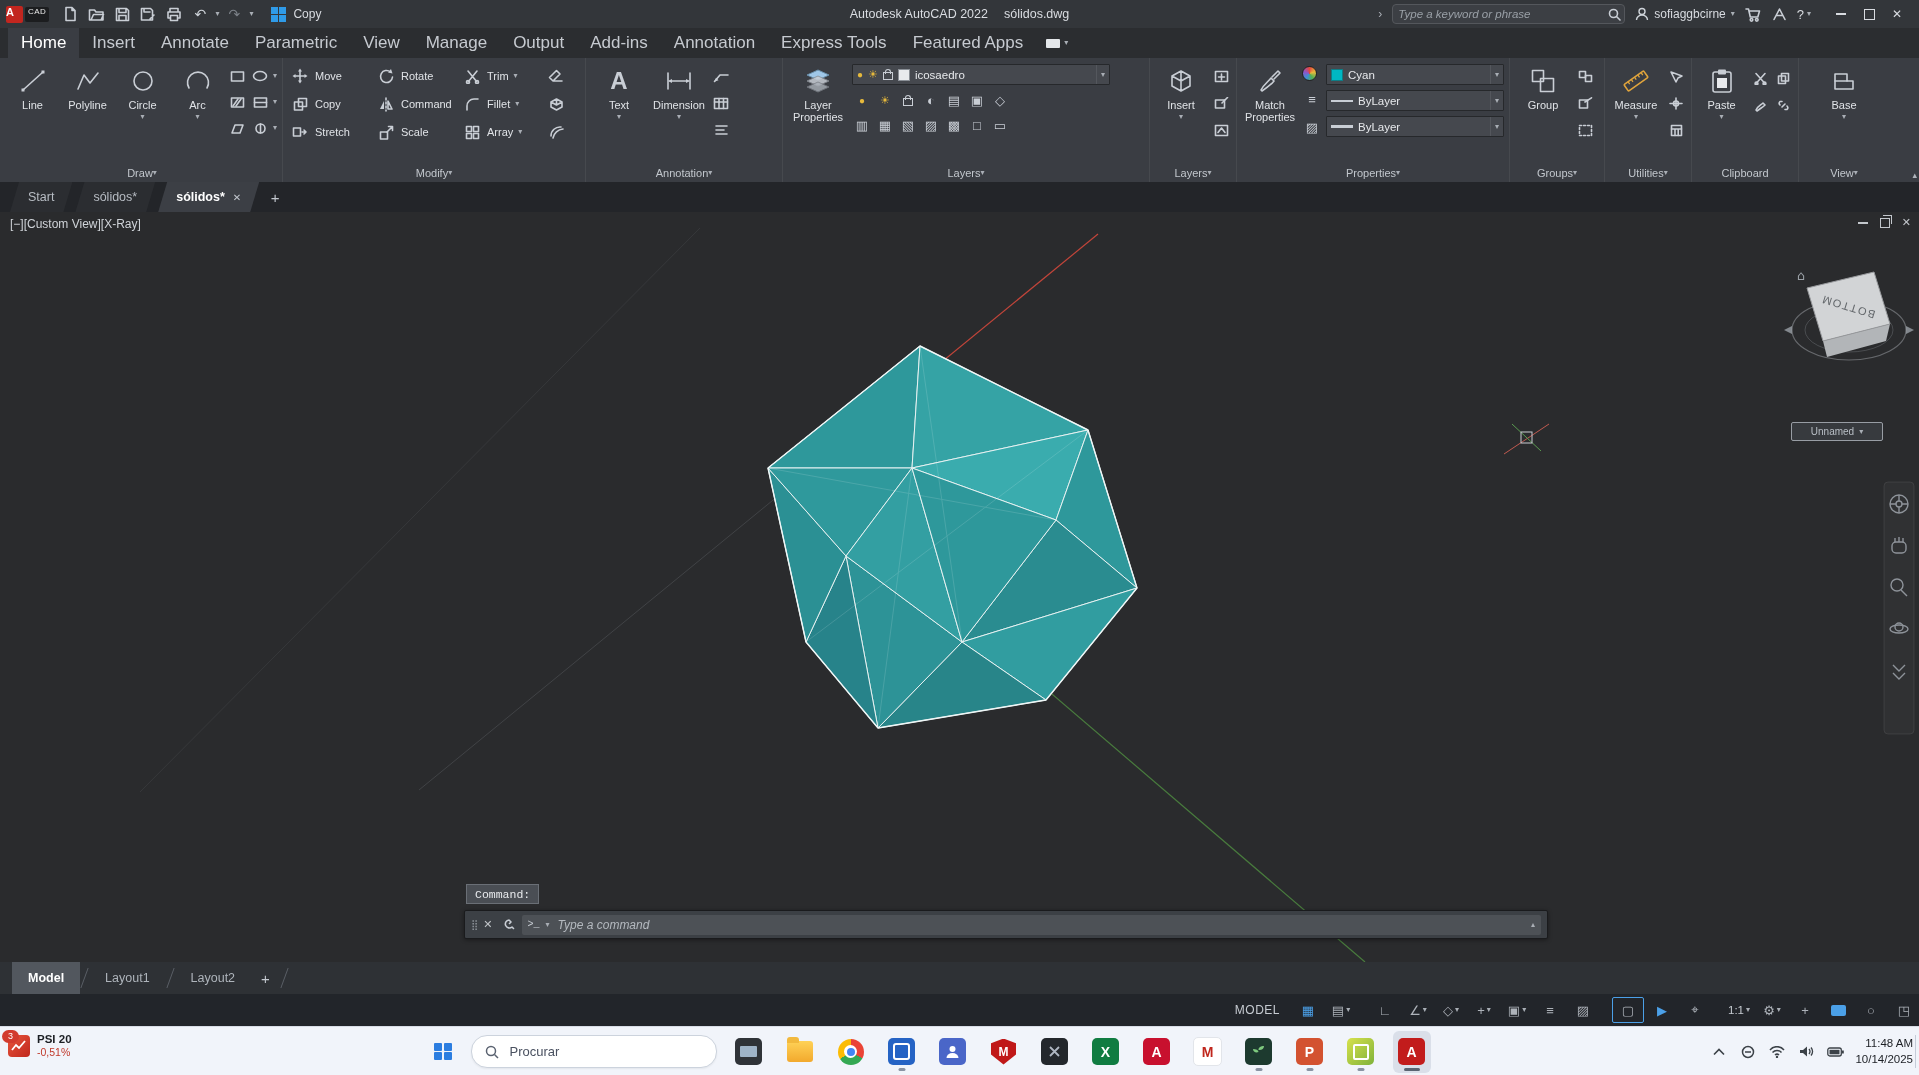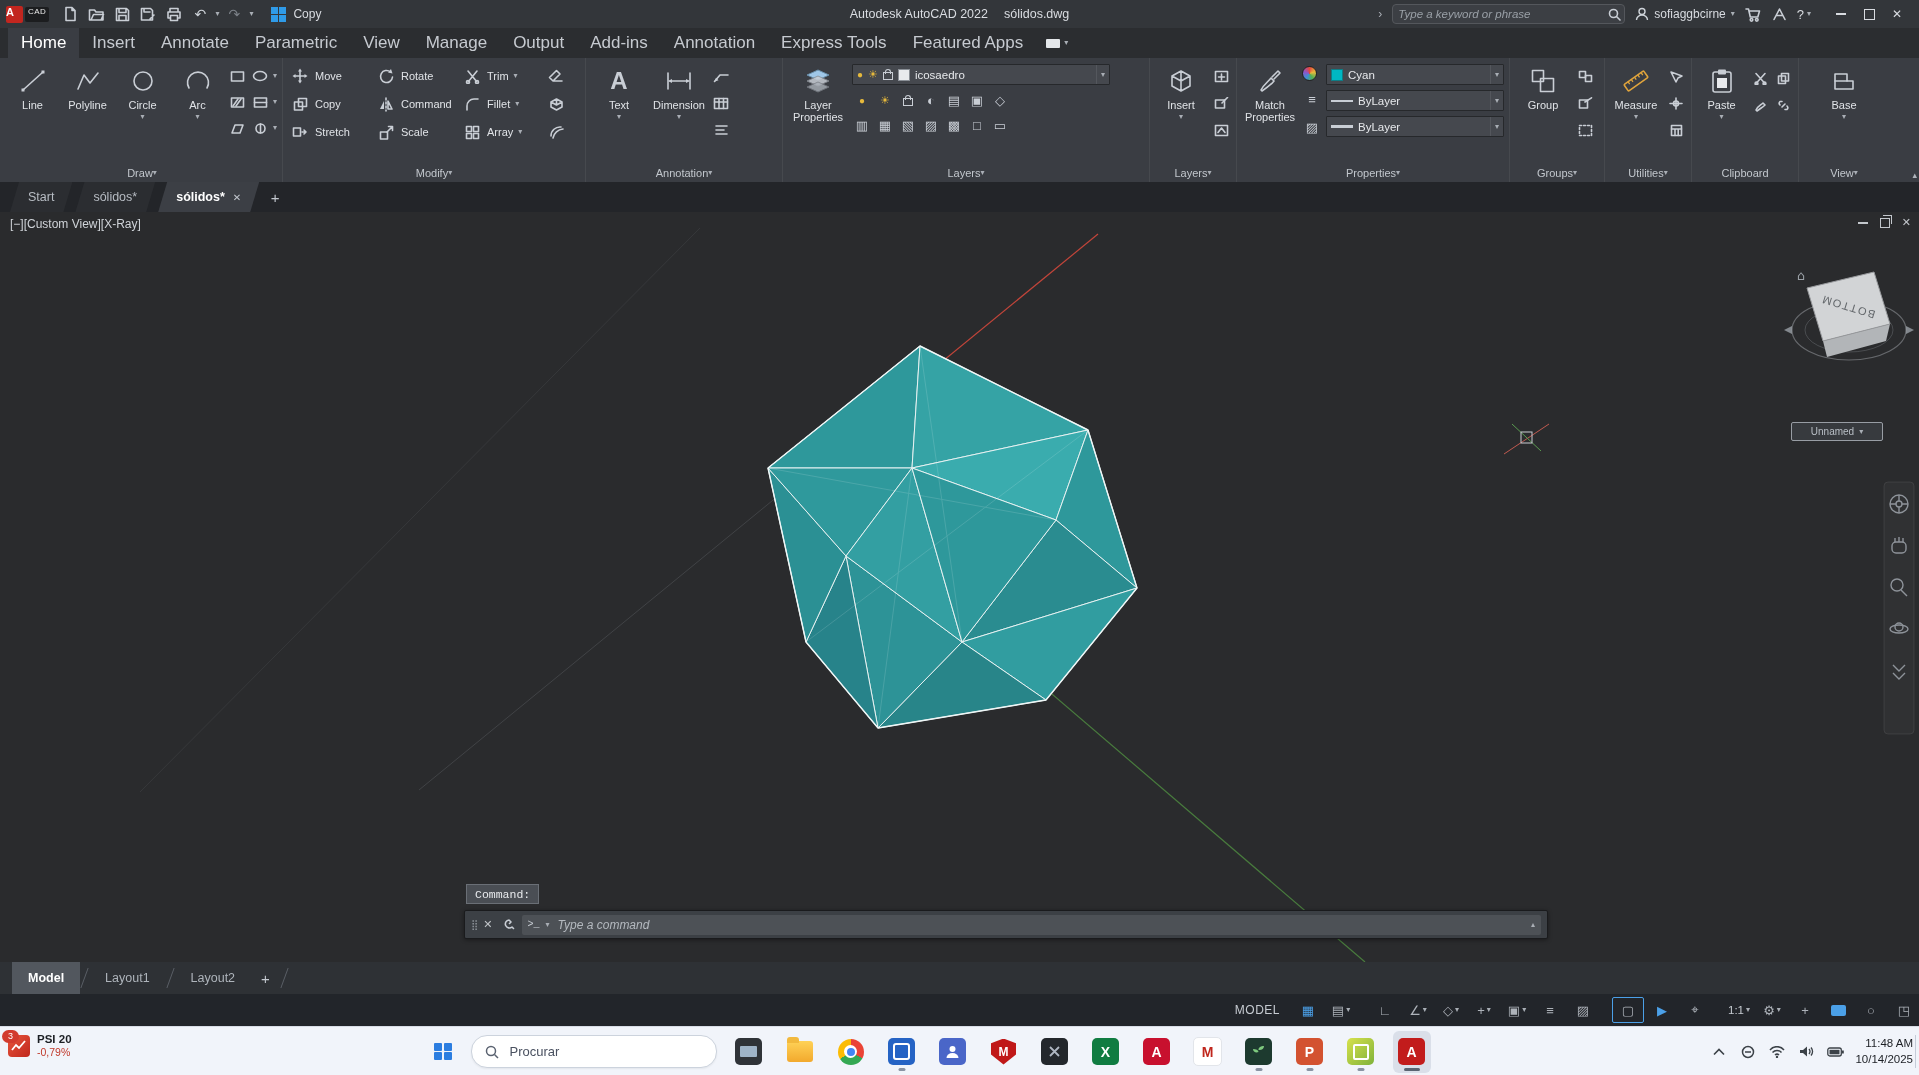--- a/index.html
+++ b/index.html
@@ -979,21 +979,21 @@
   <div id="taskbar" class="band">
     <div class="widget">
       <span class="wicon">
         <svg width="16" height="12">
             <polyline points="1,10 5,5 8,8 14,1" fill="none" stroke="#ffffff" stroke-width="1.8"></polyline>
           </svg>
         <span class="wbadge">3</span>
       </span>
       <span class="col">
         <span class="wtxt1">PSI 20</span>
-        <span class="wtxt2">-0,79%</span>
+        <span class="wtxt2">-0,51%</span>
       </span>
     </div>
 
     <div class="tcenter">
       <span class="startbtn">
           <i></i>
           <i></i>
           <i></i>
           <i></i>
         </span>

